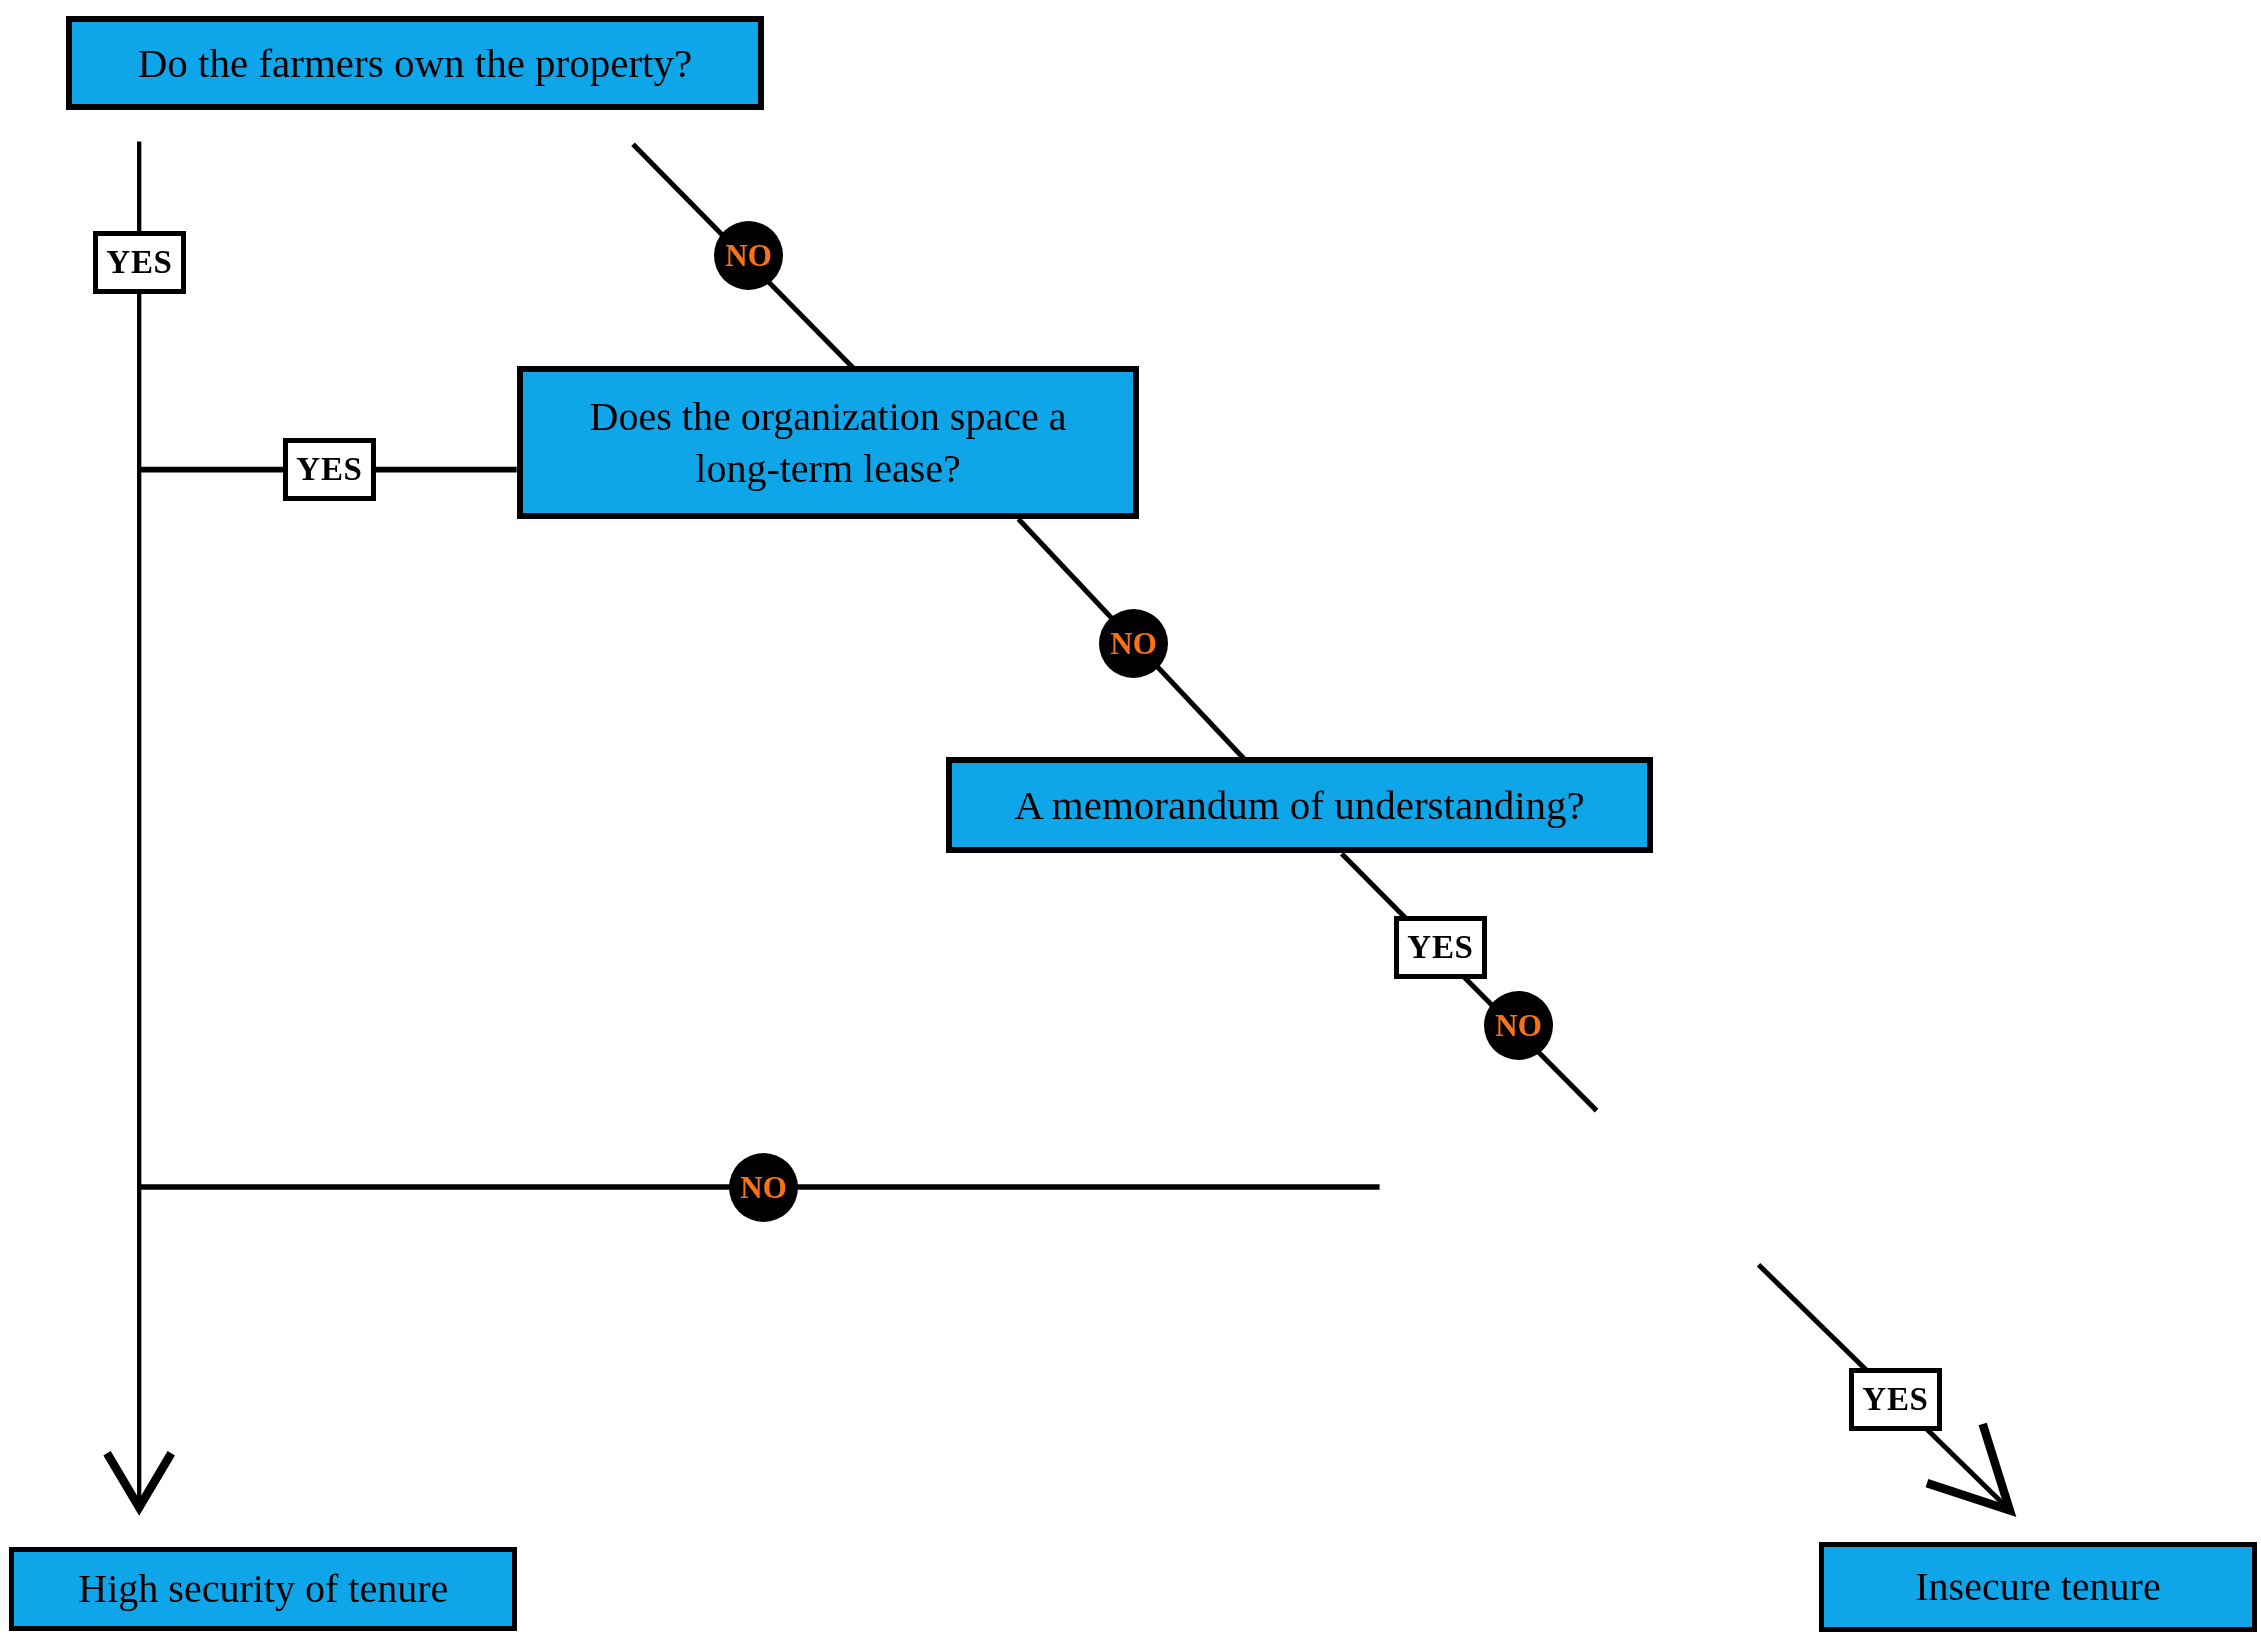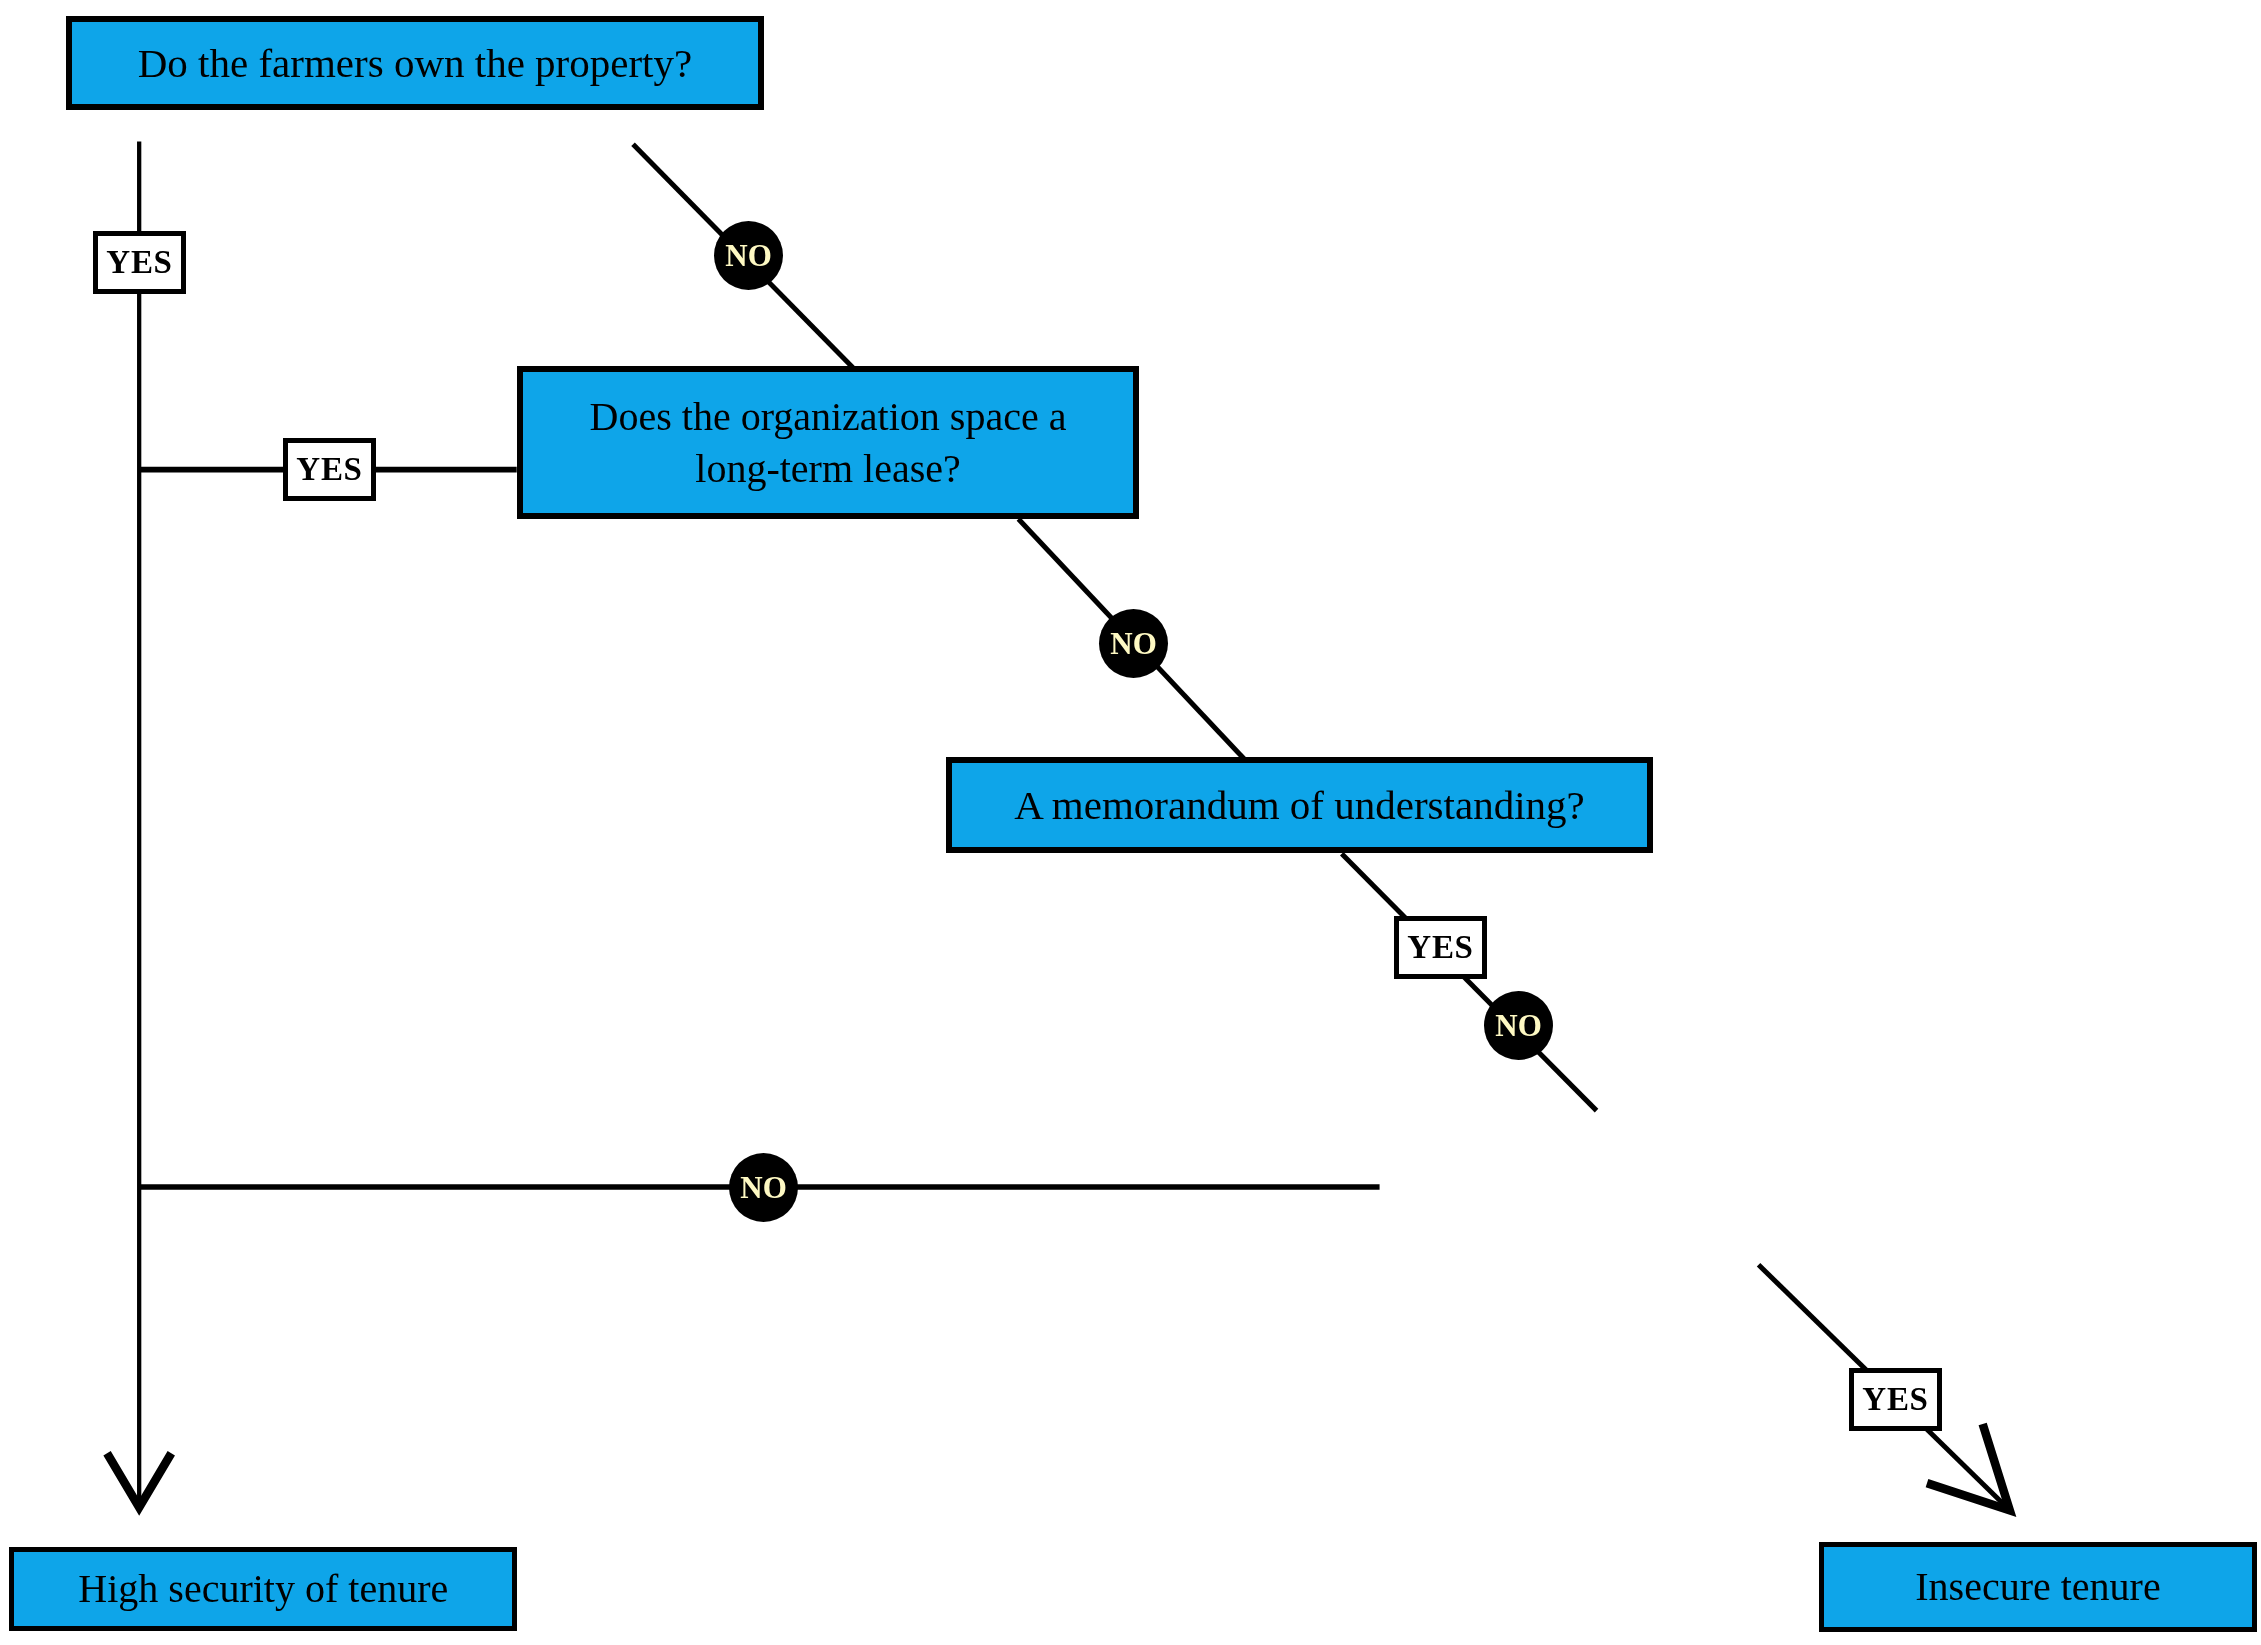--- a/index.html
+++ b/index.html
@@ -40,21 +40,21 @@
     letter-spacing:0.7px;
     text-align:center;
   }
   .nocircle {
     position:absolute;
     box-sizing:border-box;
     width:69px;
     height:69px;
     border-radius:50%;
     background:#000000;
-    color:#fef9c3;
+    color:#f97316;
     display:flex;
     align-items:center;
     justify-content:center;
     font-weight:bold;
     font-size:31px;
   }
 </style>
 </head>
 <body>
 

